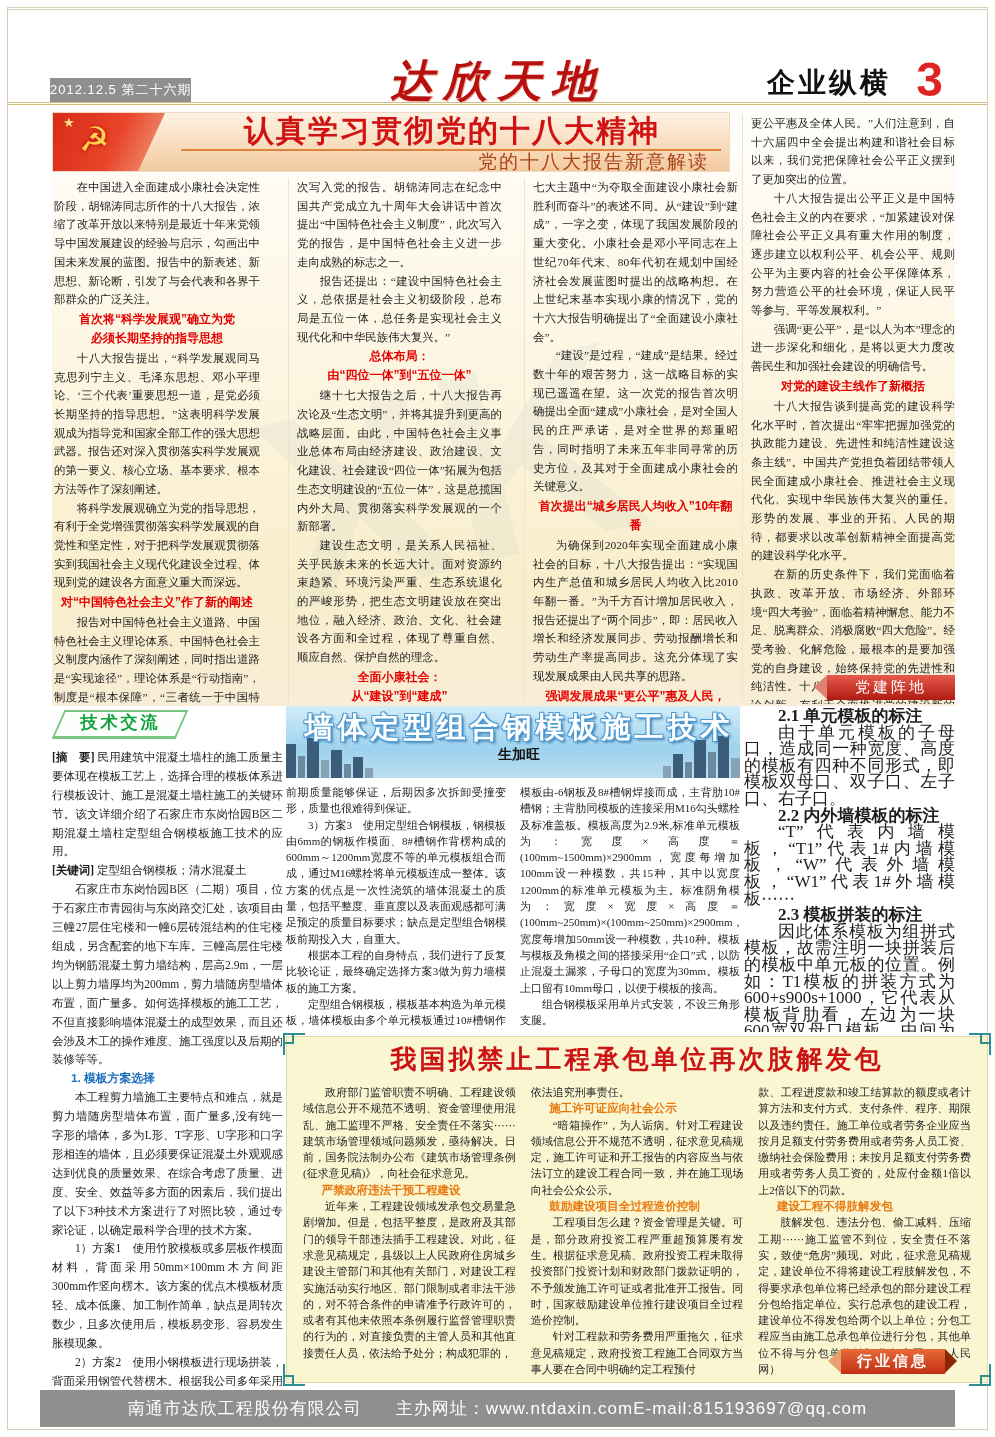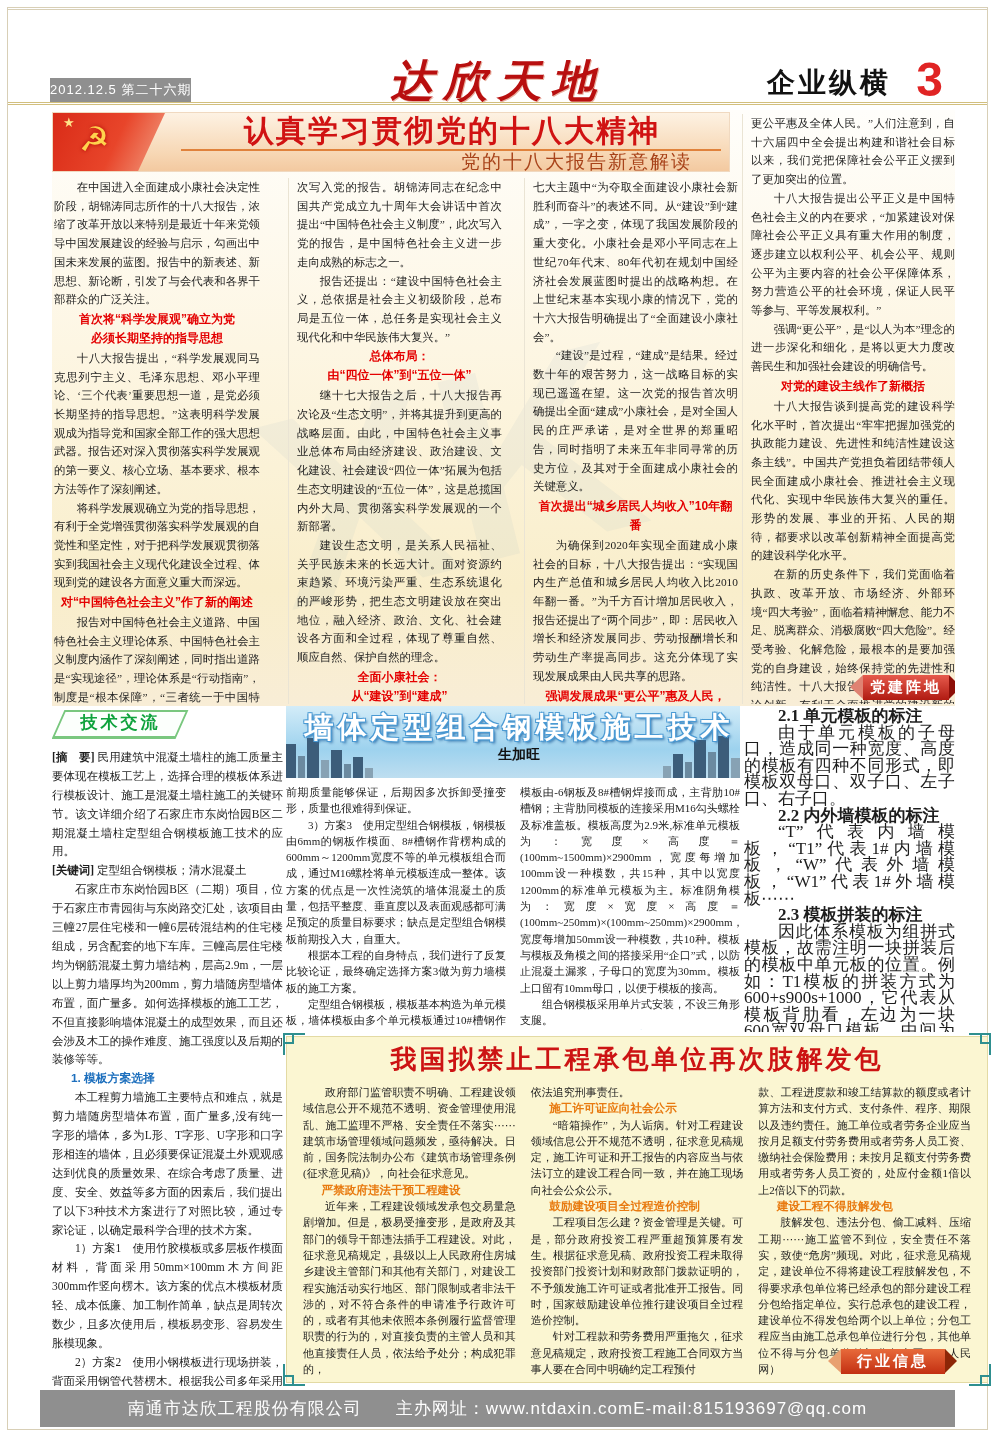--- a/index.html
+++ b/index.html
@@ -37,37 +37,37 @@
   .emblem { position:absolute; left:0; top:0; width:112px; height:100%;
     background:linear-gradient(115deg,#d92b17 0%,#e8452a 55%,#f2a184 100%);
     clip-path:polygon(0 0,100% 0,76% 100%,0 100%); }
   .emblem .sickle { position:absolute; left:26px; top:6px; font-size:34px; color:#ffd34d;
     text-shadow:0 0 4px #a00; }
   .emblem .star  { position:absolute; left:10px; top:2px; font-size:13px; color:#ffe48a; }
   .banner-title { margin-left:122px; text-align:center; font-size:30px; font-weight:bold;
     color:#d01212; letter-spacing:2px; line-height:34px; padding-top:1px;
     font-family:"Liberation Sans",sans-serif; }
   .banner-rule { margin-left:128px; margin-right:8px; border-top:2px solid #e0823c; margin-top:1px; }
-  .banner-sub { margin-left:122px; text-align:right; padding-right:37px; font-size:19px;
+  .banner-sub { margin-left:122px; text-align:right; padding-right:20px; font-size:19px;
     color:#a8431a; letter-spacing:2px; line-height:22px; font-family:"Liberation Sans",sans-serif; }
 
   .mcol { position:absolute; top:68px; height:526px; width:206px; overflow:hidden;
     font-size:11.4px; line-height:18.7px; text-align:justify; }
   #mcol1 { left:2px; }  #mcol2 { left:236px; border-left:1px solid #eae4d4; padding-left:8px; width:214px; }
   #mcol3 { left:472px; border-left:1px solid #eae4d4; padding-left:8px; width:214px; }
   #mcol4 { position:absolute; left:690px; top:4px; width:213px; height:590px; overflow:hidden;
     font-size:11.4px; line-height:18.7px; text-align:justify; border-left:1px solid #eae4d4; padding-left:8px; }
   .p  { text-indent:2em; }
   .p0 { text-indent:0; }
   .rh { color:#e40000; font-weight:bold; text-align:center; font-size:12px;
     white-space:pre-line; font-family:"Liberation Sans",sans-serif; line-height:19px; margin:1px 0; }
 
-  .badge { position:absolute; right:6px; bottom:4px; background:linear-gradient(180deg,#e65a4c,#b01b12);
-    color:#fff; font-weight:bold; font-size:15px; font-family:"Liberation Sans",sans-serif;
-    padding:3px 7px; letter-spacing:3px; }
+  .badge { position:absolute; right:0; bottom:4px; background:linear-gradient(180deg,#e65a4c,#b01b12);
+    color:#fff; font-weight:normal; font-size:15px; font-family:"Liberation Sans",sans-serif;
+    padding:3px 28px; letter-spacing:3px; }
   .badge::before { content:""; position:absolute; left:-13px; top:0;
     border-top:12px solid transparent; border-bottom:12px solid transparent; border-right:13px solid #df8272; }
   .badge::after { content:""; position:absolute; right:-12px; top:0;
     border-top:12px solid transparent; border-bottom:12px solid transparent; border-left:12px solid #8d0e07; }
 
   
   .tech { position:absolute; left:52px; top:710px; width:231px; height:676px; overflow:hidden;
     font-size:11.5px; line-height:18.9px; text-align:justify; }
   .tech-label { display:inline-block; transform:skewX(-24deg); border:2px solid #79c77e;
     border-bottom-width:3px; padding:2px 20px; background:#fcfffc; margin:0 0 9px 6px; }
@@ -261,21 +261,21 @@
   <div class="ban">
     <div class="corner c-tl"></div>
     <div class="corner c-tr"></div>
     <div class="corner c-bl"></div>
     <div class="corner c-br"></div>
     <div class="ban-title">我国拟禁止工程承包单位再次肢解发包</div>
     <div class="ban-cols">
       <div class="bcol">
         <div class="p">政府部门监管职责不明确、工程建设领域信息公开不规范不透明、资金管理使用混乱、施工监理不严格、安全责任不落实⋯⋯建筑市场管理领域问题频发，亟待解决。日前，国务院法制办公布《建筑市场管理条例(征求意见稿)》，向社会征求意见。</div>
         <div class="oh">严禁政府违法干预工程建设</div>
-        <div class="p">近年来，工程建设领域发承包交易量急剧增加。但是，极易受撞变形，是政府及其部门的领导干部违法插手工程建设。对此，征求意见稿规定，县级以上人民政府住房城乡建设主管部门和其他有关部门，对建设工程实施活动实行地区、部门限制或者非法干涉的，对不符合条件的申请准予行政许可的，或者有其他未依照本条例履行监督管理职责的行为的，对直接负责的主管人员和其他直接责任人员，依法给予处分；构成犯罪的，</div>
+        <div class="p">近年来，工程建设领域发承包交易量急剧增加。但是，包括平整度，是政府及其部门的领导干部违法插手工程建设。对此，征求意见稿规定，县级以上人民政府住房城乡建设主管部门和其他有关部门，对建设工程实施活动实行地区、部门限制或者非法干涉的，对不符合条件的申请准予行政许可的，或者有其他未依照本条例履行监督管理职责的行为的，对直接负责的主管人员和其他直接责任人员，依法给予处分；构成犯罪的，</div>
       </div>
       <div class="bcol">
         <div class="p0">依法追究刑事责任。</div>
         <div class="oh">施工许可证应向社会公示</div>
         <div class="p">“暗箱操作”，为人诟病。针对工程建设领域信息公开不规范不透明，征求意见稿规定，施工许可证和开工报告的内容应当与依法订立的建设工程合同一致，并在施工现场向社会公众公示。</div>
         <div class="oh">鼓励建设项目全过程造价控制</div>
         <div class="p">工程项目怎么建？资金管理是关键。可是，部分政府投资工程严重超预算屡有发生。根据征求意见稿、政府投资工程未取得投资部门投资计划和财政部门拨款证明的，不予颁发施工许可证或者批准开工报告。同时，国家鼓励建设单位推行建设项目全过程造价控制。</div>
         <div class="p">针对工程款和劳务费用严重拖欠，征求意见稿规定，政府投资工程施工合同双方当事人要在合同中明确约定工程预付</div>
       </div>
       <div class="bcol">

